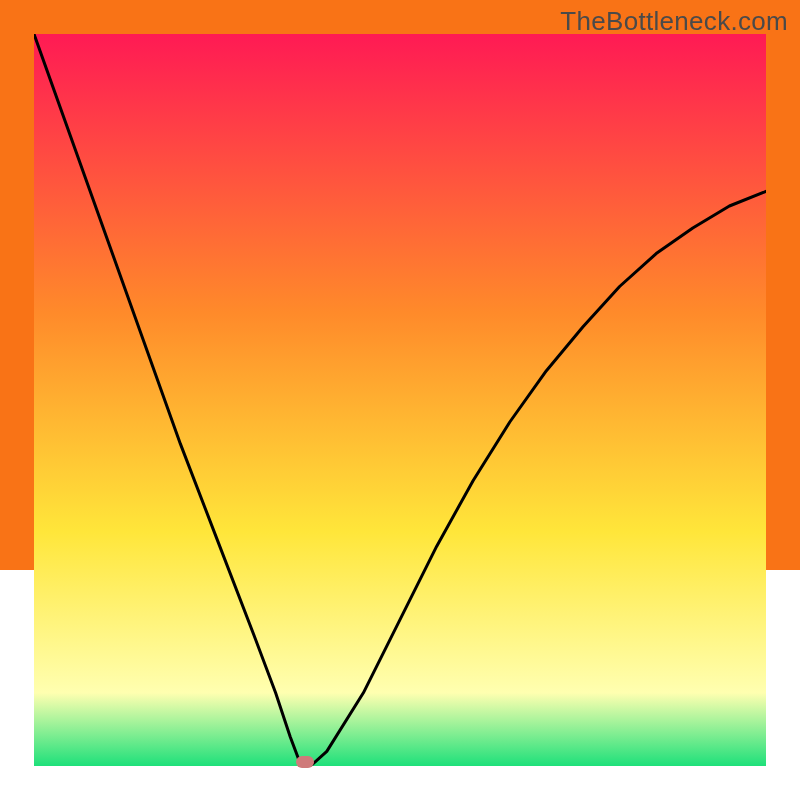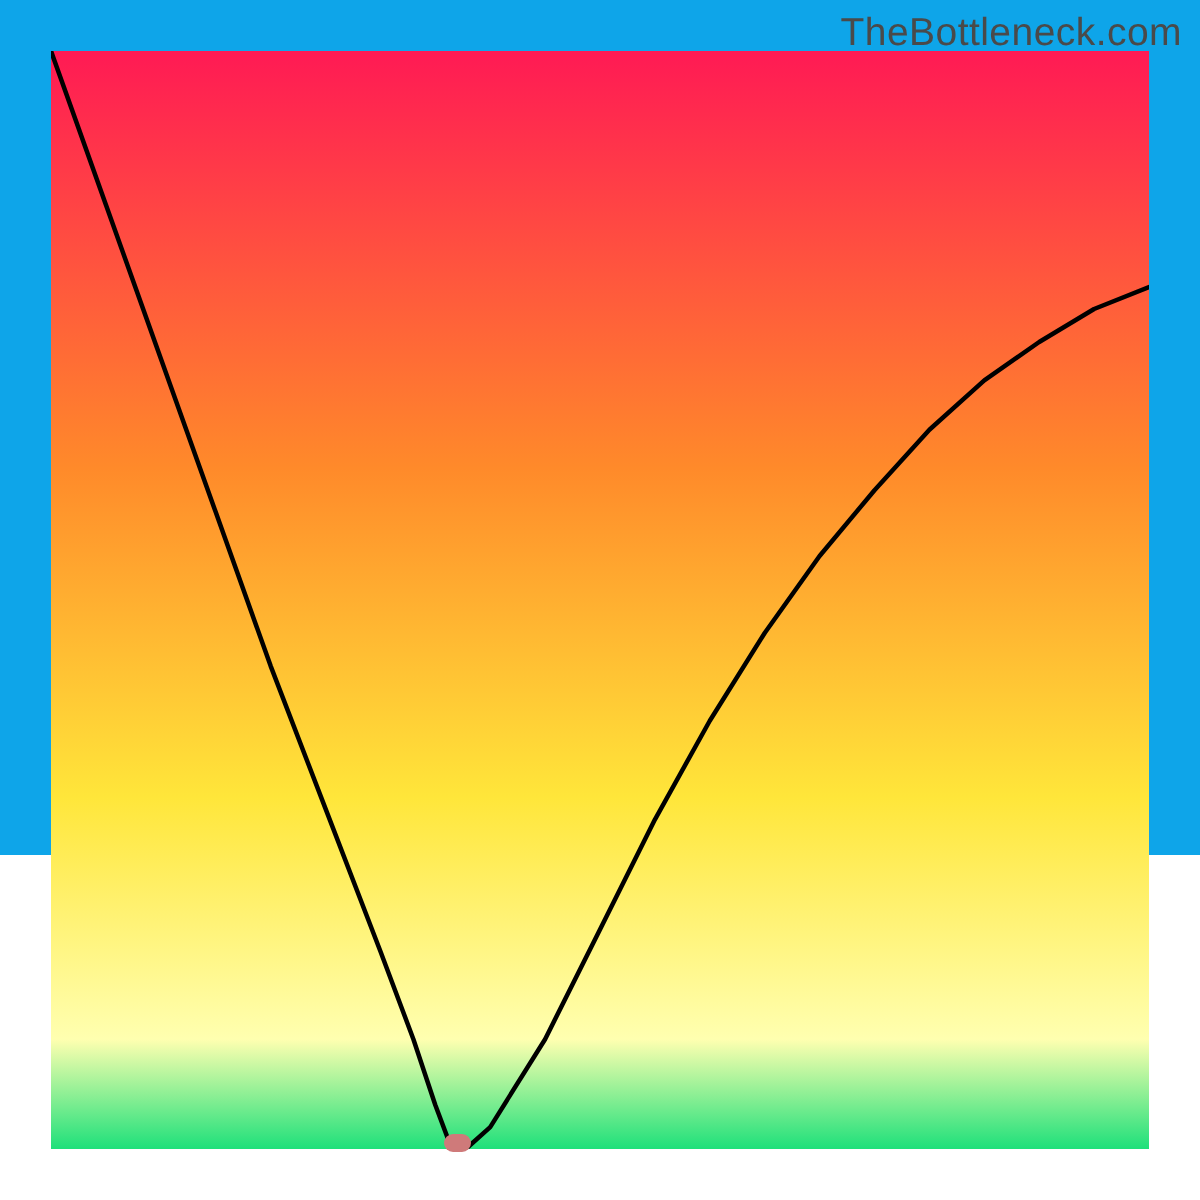--- a/index.html
+++ b/index.html
@@ -1,20 +1,20 @@
 <!DOCTYPE html>
 <html><head>
 <meta charset="utf-8">
 <style>
   * { margin: 0; padding: 0; box-sizing: border-box; }
   html, body { width: 800px; height: 800px; overflow: hidden; }
   .outer {
     width: 800px;
     height: 570px;
-    background: #0ea5e9;
+    background: #f97316;
     position: relative;
   }
   .watermark {
     position: absolute;
     top: 6px;
     right: 12px;
     font-family: Arial, Helvetica, sans-serif;
     font-size: 26px;
     color: #4a4a4a;
     letter-spacing: 0.3px;

